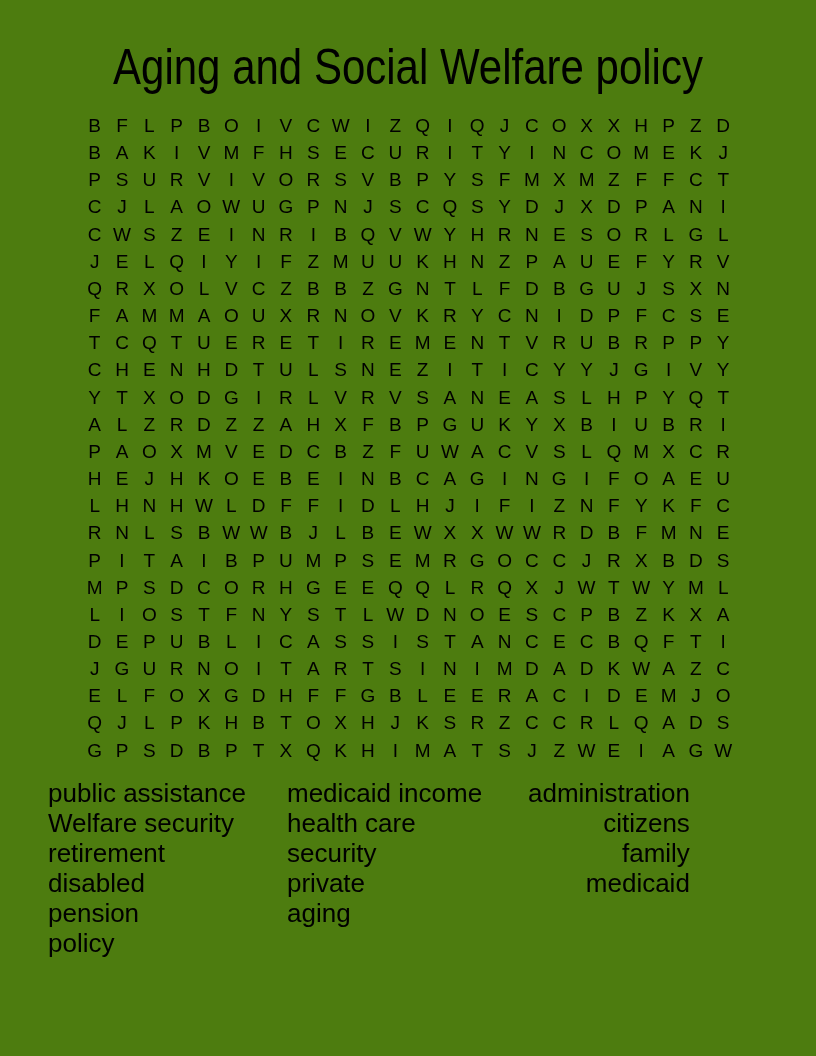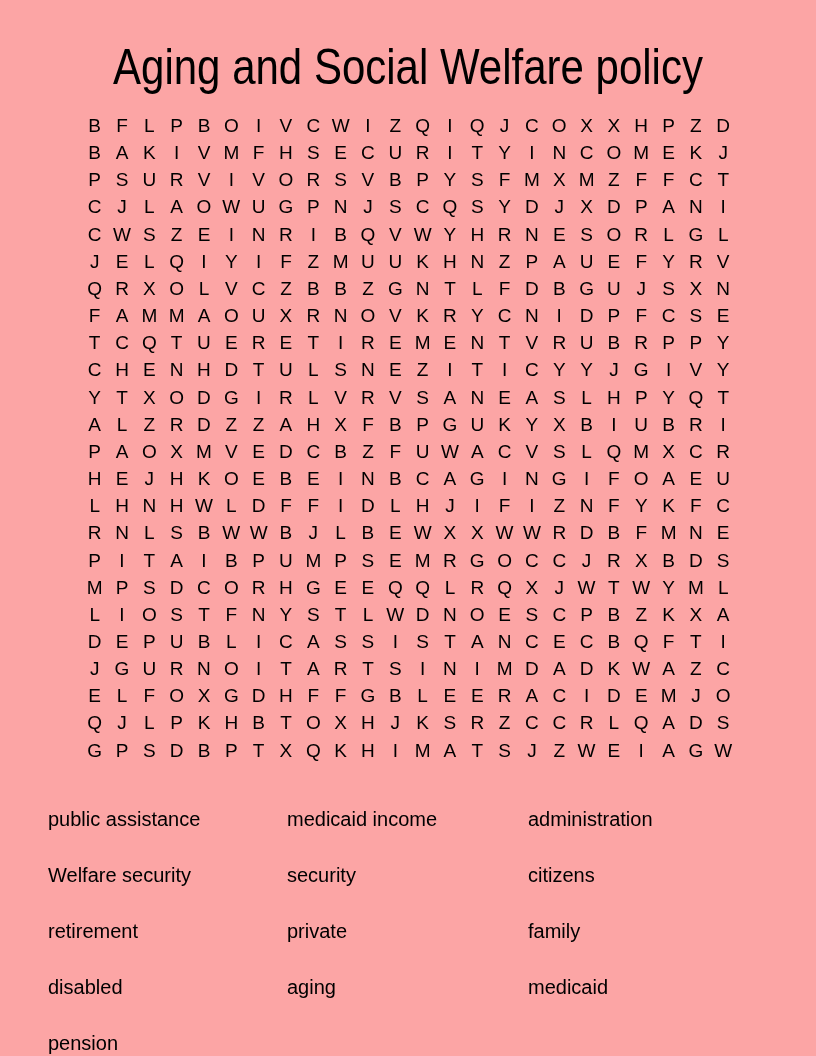--- a/index.html
+++ b/index.html
@@ -8,21 +8,21 @@
     width: 816px;
     height: 1056px;
     position: relative;
     font-family: "Liberation Sans", sans-serif;
     color: #000000;
     overflow: hidden;
   }
   .page {
     position: absolute;
     inset: 0;
-    background: #fca5a5;
+    background: #4d7c0f;
   }
   .title {
     position: absolute;
     top: 40px;
     left: 0;
     right: 0;
     text-align: center;
     font-size: 50px;
     line-height: 54px;
     font-weight: 400;
@@ -55,27 +55,26 @@
     position: absolute;
     top: 778px;
     left: 48px;
     right: 20px;
     display: flex;
     align-items: flex-start;
   }
   .word-column { display: block; }
   .word-column.col-0 { width: 239px; }
   .word-column.col-1 { width: 241px; }
-  .word-column.col-2 { width: auto; }
+  .word-column.col-2 { width: auto; text-align: right; }
   .word-item {
-    font-size: 20px;
+    font-size: 26px;
     line-height: 30px;
     white-space: nowrap;
     color: #000000;
-    margin-top: 26px;
   }
 </style>
 </head>
 <body>
 
 <div class="page">
   <h1 class="title">Aging and Social Welfare policy</h1>
   <div class="grid" id="grid">
       <div class="grid-row">
         <span class="grid-cell">B</span>
@@ -706,20 +705,21 @@
       <div class="word-column col-0">
         <div class="word-item">public assistance</div>
         <div class="word-item">Welfare security</div>
         <div class="word-item">retirement</div>
         <div class="word-item">disabled</div>
         <div class="word-item">pension</div>
         <div class="word-item">policy</div>
       </div>
       <div class="word-column col-1">
         <div class="word-item">medicaid income</div>
+        <div class="word-item">health care</div>
         <div class="word-item">security</div>
         <div class="word-item">private</div>
         <div class="word-item">aging</div>
       </div>
       <div class="word-column col-2">
         <div class="word-item">administration</div>
         <div class="word-item">citizens</div>
         <div class="word-item">family</div>
         <div class="word-item">medicaid</div>
       </div>

